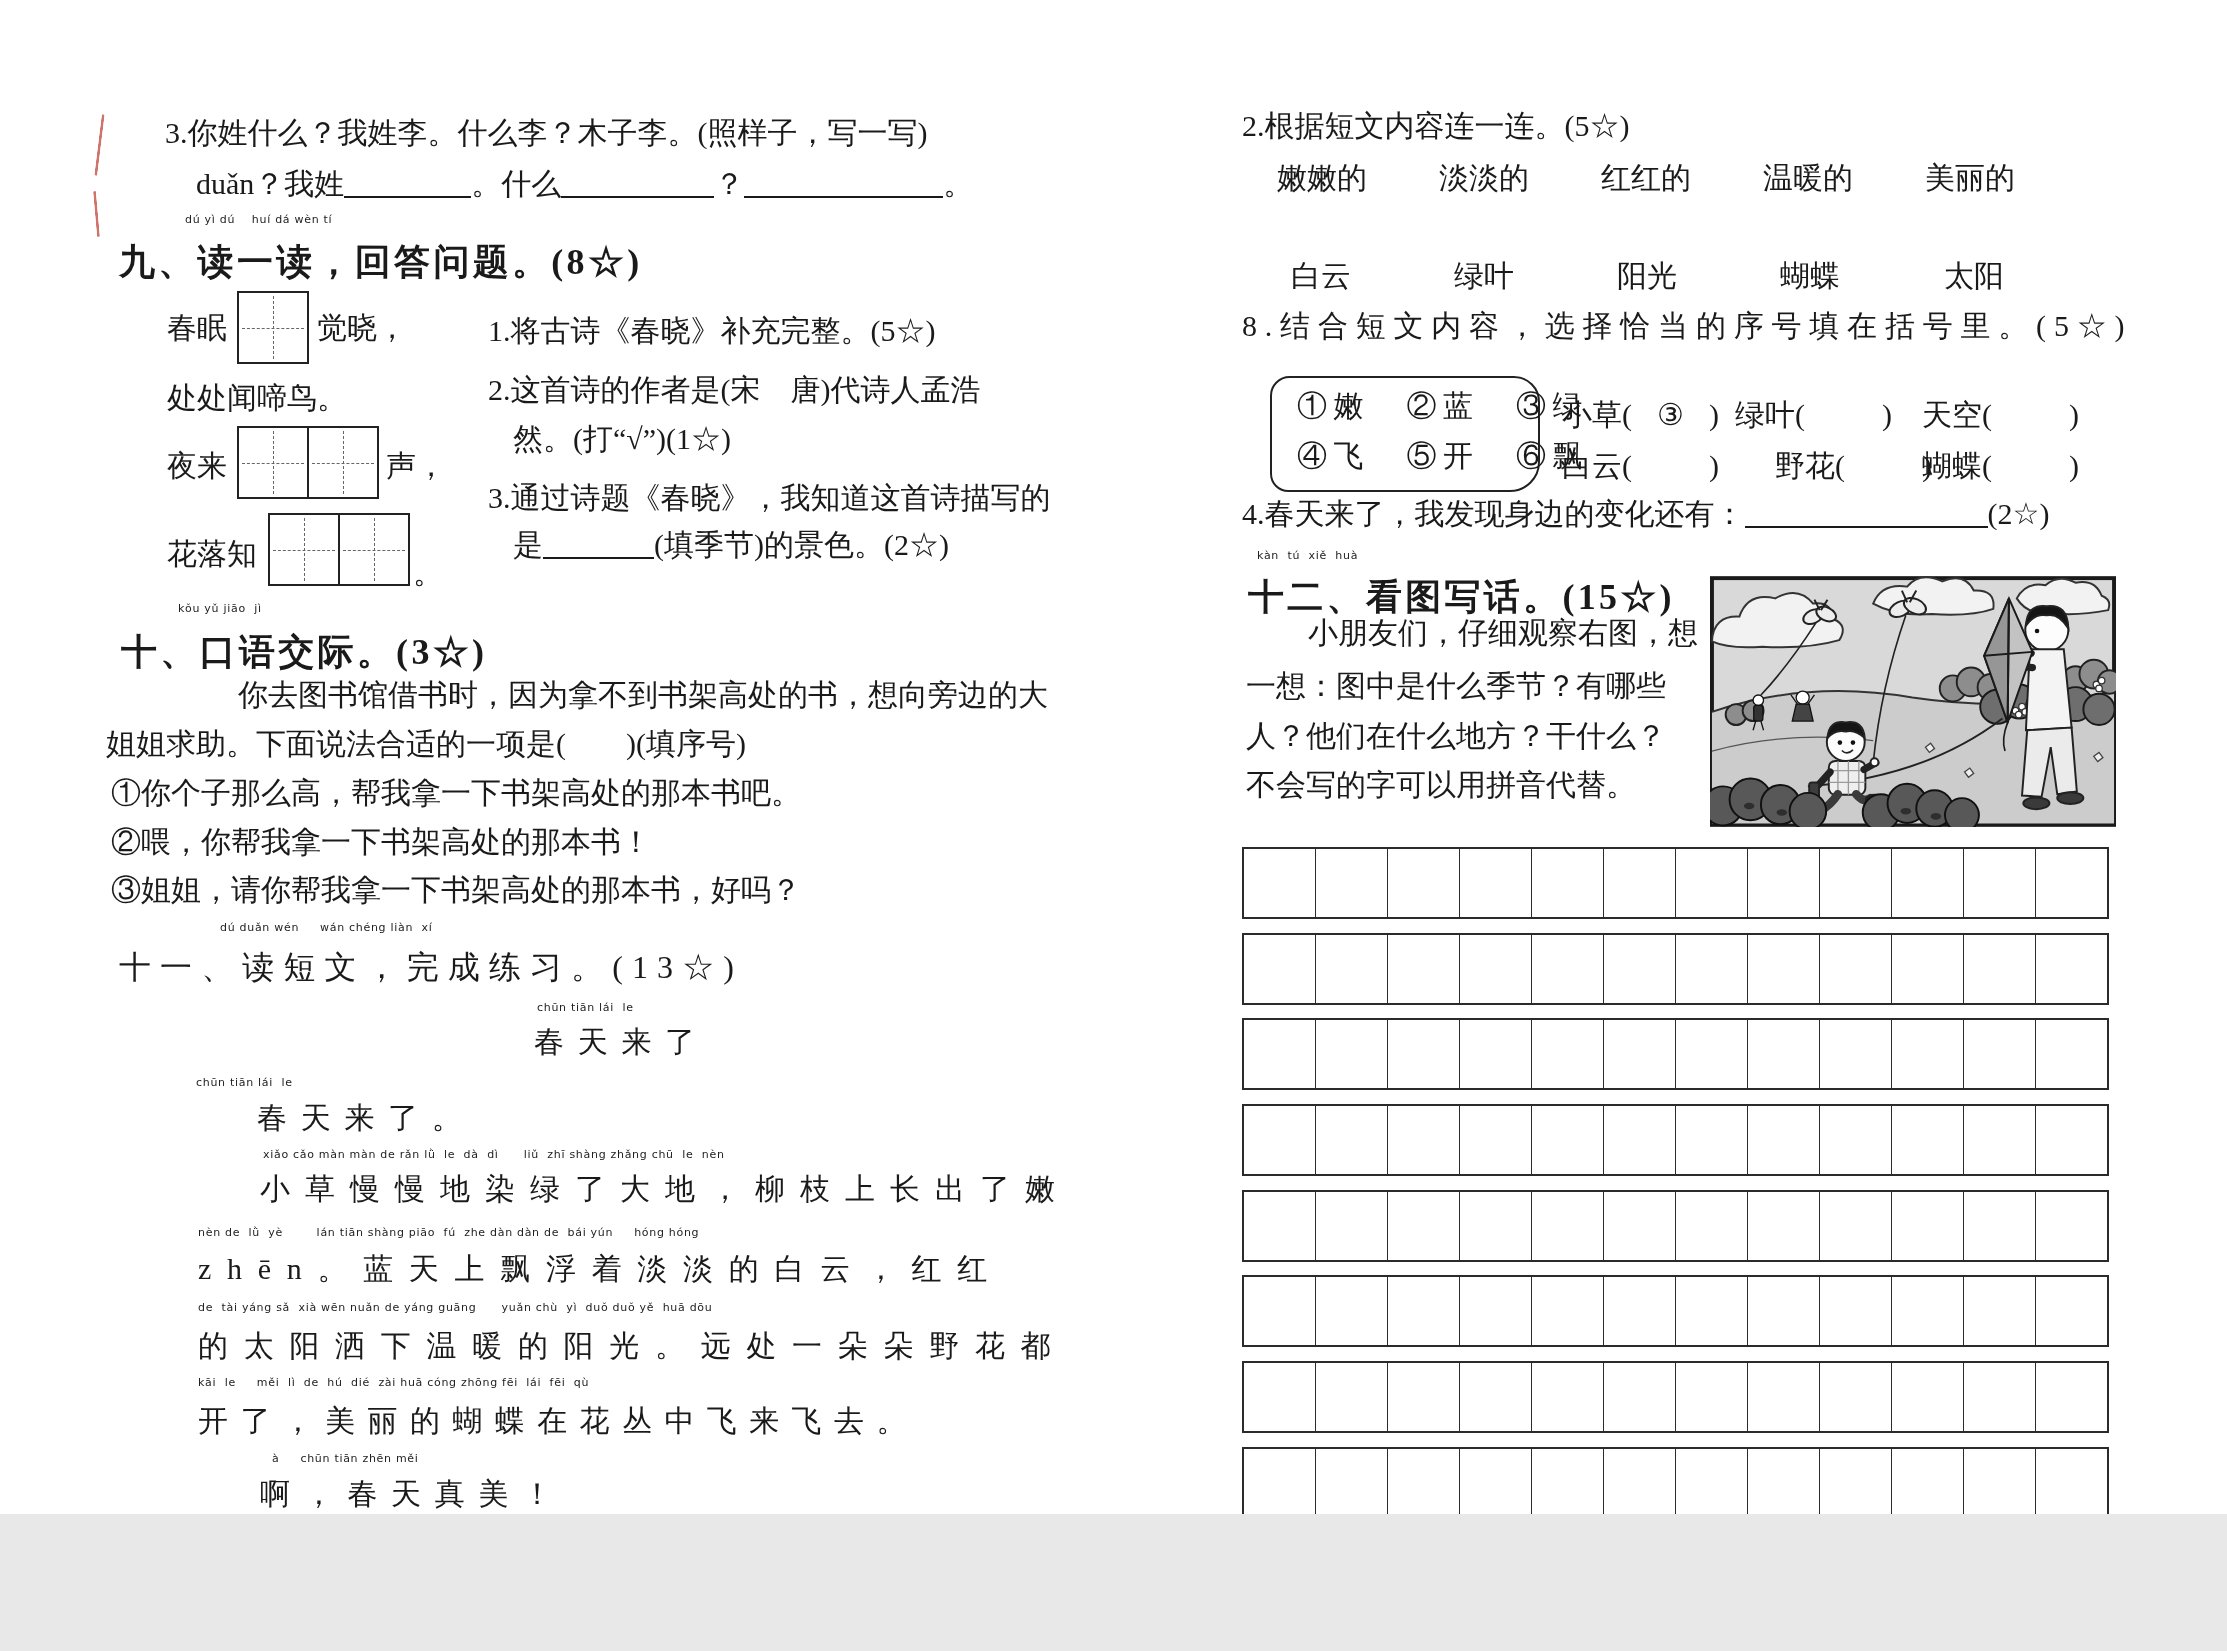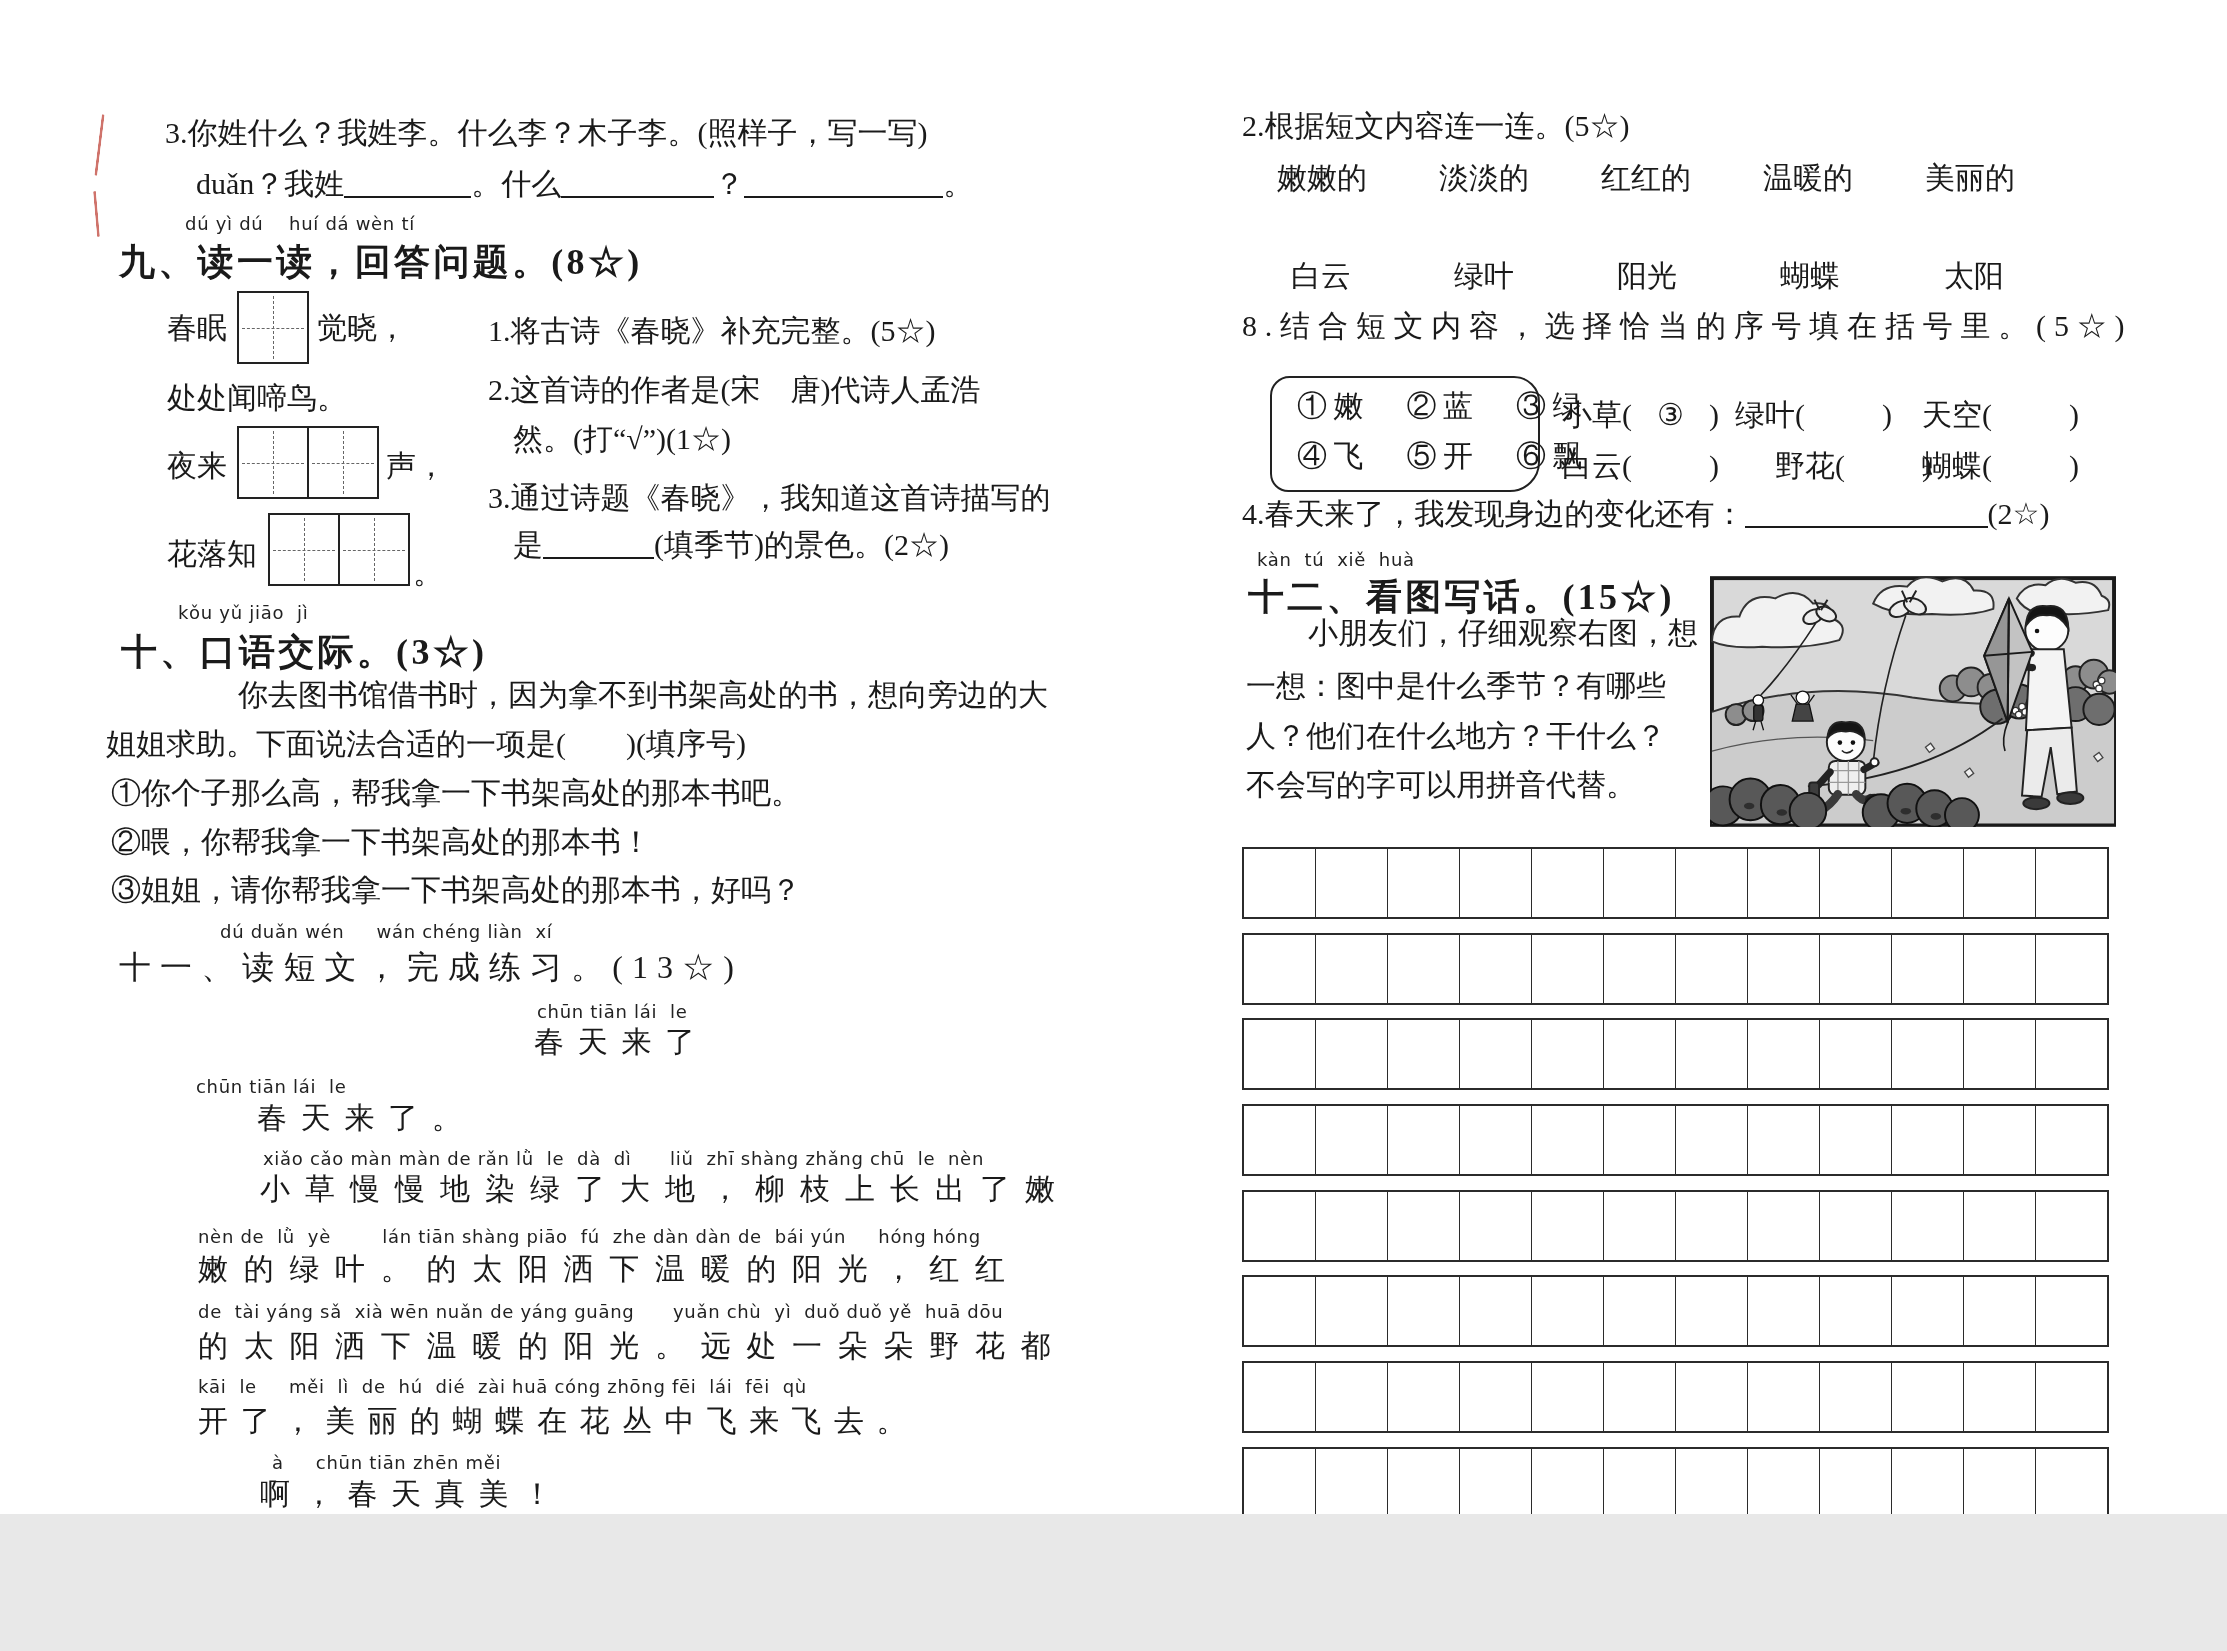--- a/index.html
+++ b/index.html
@@ -2,21 +2,21 @@
 <html style="font-size:10.4px"><head>
 <meta charset="utf-8">
 <style>
   html,body{margin:0;padding:0;background:#e8e8e8;}
   .sheet{position:relative;width:2227px;height:1514px;background:#ffffff;overflow:hidden;
          font-family:"Liberation Serif",serif;color:#1a1a1a;}
   .abs{position:absolute;line-height:1.15;white-space:nowrap;}
   .cn{font-family:"Liberation Serif",serif;color:#1a1a1a;font-size:30px;}
   .head{font-size:36px;letter-spacing:3.3px;font-weight:bold;}
   .head-wide{font-size:32px;letter-spacing:9.1px;}
-  .py{font-family:"DejaVu Sans",sans-serif;font-size:18px;color:#222;white-space:pre;letter-spacing:0.7px;}
+  .py{font-family:"DejaVu Sans",sans-serif;font-size:11px;color:#222;white-space:pre;letter-spacing:0.7px;}
   .ls21{letter-spacing:13.7px;} .ls23{letter-spacing:15px;} .ls24{letter-spacing:15.7px;}
   .ls19{letter-spacing:12.4px;} .ls12{letter-spacing:7.8px;} .ls10{letter-spacing:6.5px;}
   .blank{display:inline-block;border-bottom:2px solid #1a1a1a;height:29px;vertical-align:-3.9px;}
   .tian{position:absolute;display:flex;border:2px solid #222;background:#fff;}
   .tcell{width:68px;height:69px;position:relative;}
   .tcell + .tcell{border-left:2px solid #222;}
   .tcell::before{content:"";position:absolute;left:50%;top:3.3px;bottom:3.3px;border-left:1.3px dashed #666;}
   .tcell::after{content:"";position:absolute;top:50%;left:3.3px;right:3.3px;border-top:1.3px dashed #666;}
   .optbox{position:absolute;border:2px solid #222;border-radius:19.6px 26px 30px 18.3px;}
   .fill-ans{display:inline-block;width:77px;text-align:center;}
@@ -88,21 +88,21 @@
   <div class="abs py" style="left:537px;top:1002px;">chūn tiān lái  le</div>
   <div class="abs cn ls21" style="left:534px;top:1025px;">春天来了</div>
 
   <div class="abs py" style="left:196px;top:1077px;">chūn tiān lái  le</div>
   <div class="abs cn ls21" style="left:257px;top:1101px;">春天来了。</div>
 
   <div class="abs py" style="left:263px;top:1149px;">xiǎo cǎo màn màn de rǎn lǜ  le  dà  dì      liǔ  zhī shàng zhǎng chū  le  nèn</div>
   <div class="abs cn ls23" style="left:260px;top:1172px;">小草慢慢地染绿了大地，柳枝上长出了嫩</div>
 
   <div class="abs py" style="left:198px;top:1227px;">nèn de  lǜ  yè        lán tiān shàng piāo  fú  zhe dàn dàn de  bái yún     hóng hóng</div>
-  <div class="abs cn ls24" style="left:198px;top:1252px;">嫩的绿叶。的太阳洒下温暖的阳光，红红</div>
+  <div class="abs cn ls24" style="left:198px;top:1252px;">zhēn。蓝天上飘浮着淡淡的白云，红红</div>
 
   <div class="abs py" style="left:198px;top:1302px;">de  tài yáng sǎ  xià wēn nuǎn de yáng guāng      yuǎn chù  yì  duǒ duǒ yě  huā dōu</div>
   <div class="abs cn ls24" style="left:198px;top:1329px;">的太阳洒下温暖的阳光。远处一朵朵野花都</div>
 
   <div class="abs py" style="left:198px;top:1377px;">kāi  le     měi  lì  de  hú  dié  zài huā cóng zhōng fēi  lái  fēi  qù</div>
   <div class="abs cn ls19" style="left:198px;top:1404px;">开了，美丽的蝴蝶在花丛中飞来飞去。</div>
 
   <div class="abs py" style="left:272px;top:1453px;">à     chūn tiān zhēn měi</div>
   <div class="abs cn ls21" style="left:260px;top:1477px;">啊，春天真美！</div>
 

